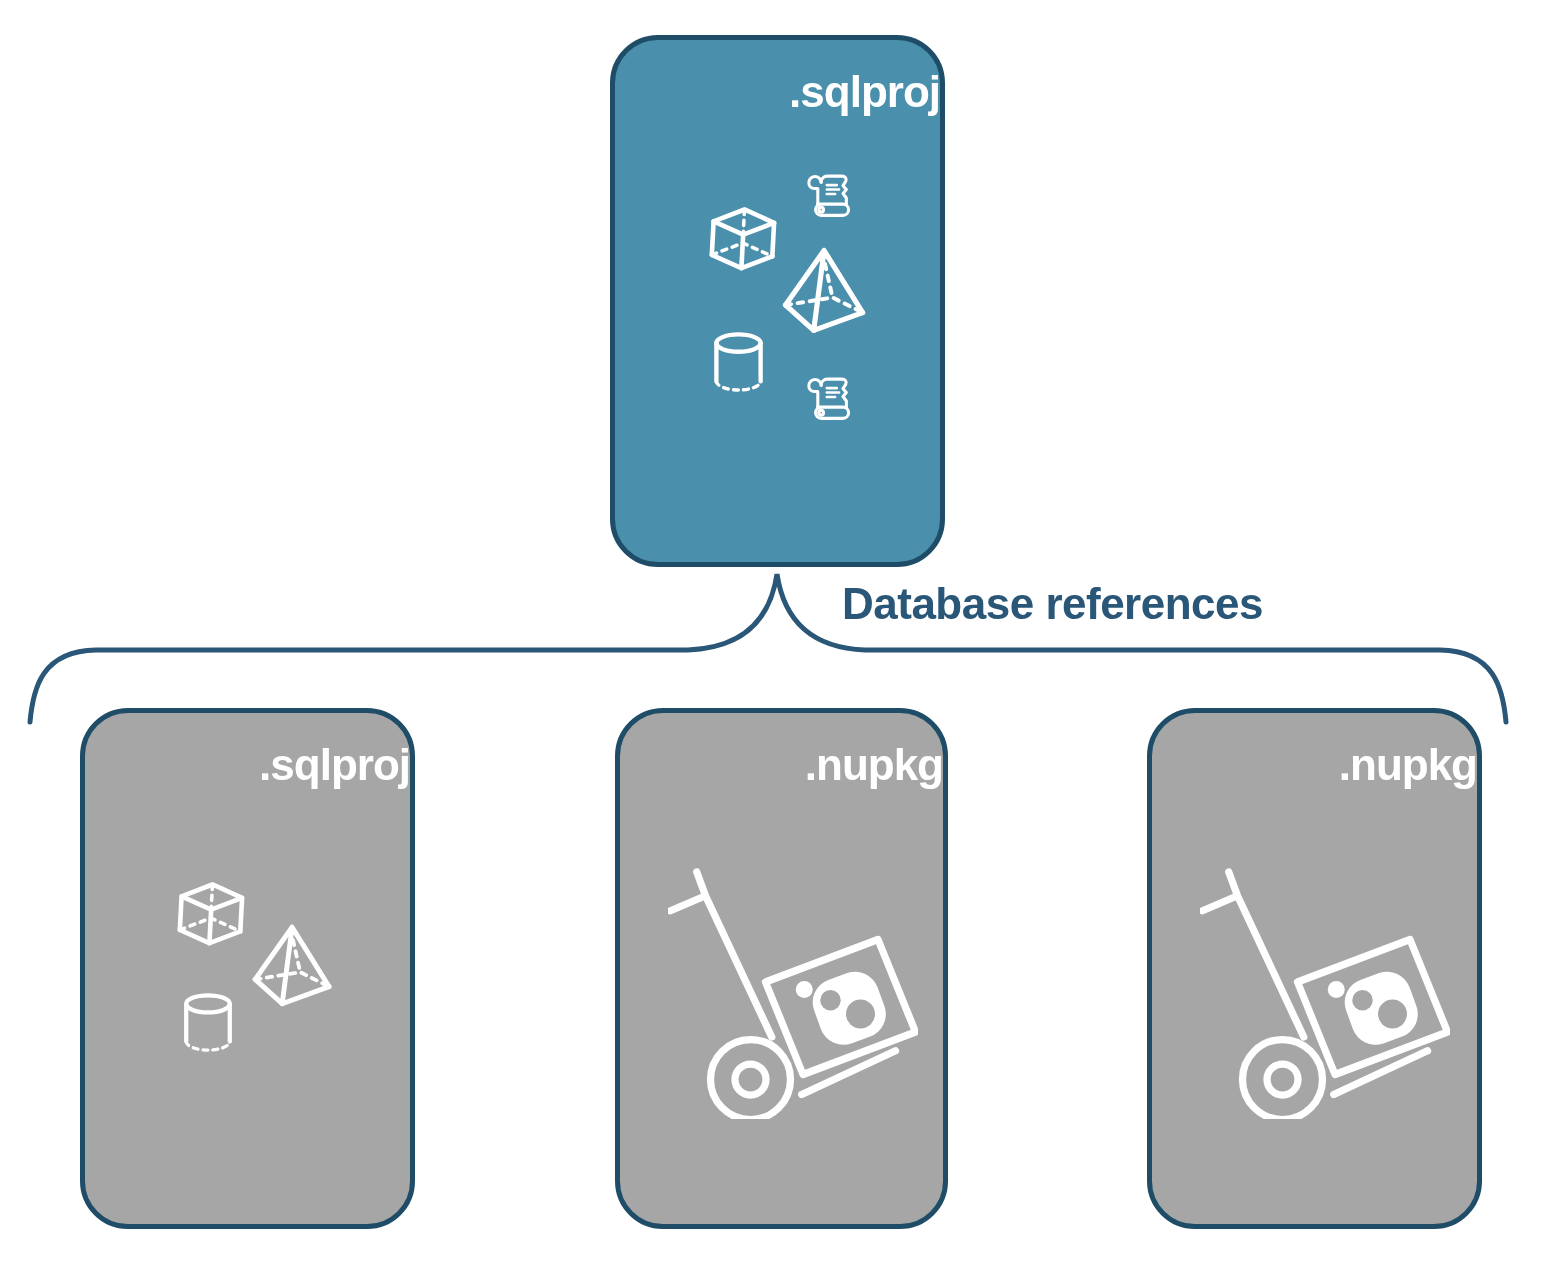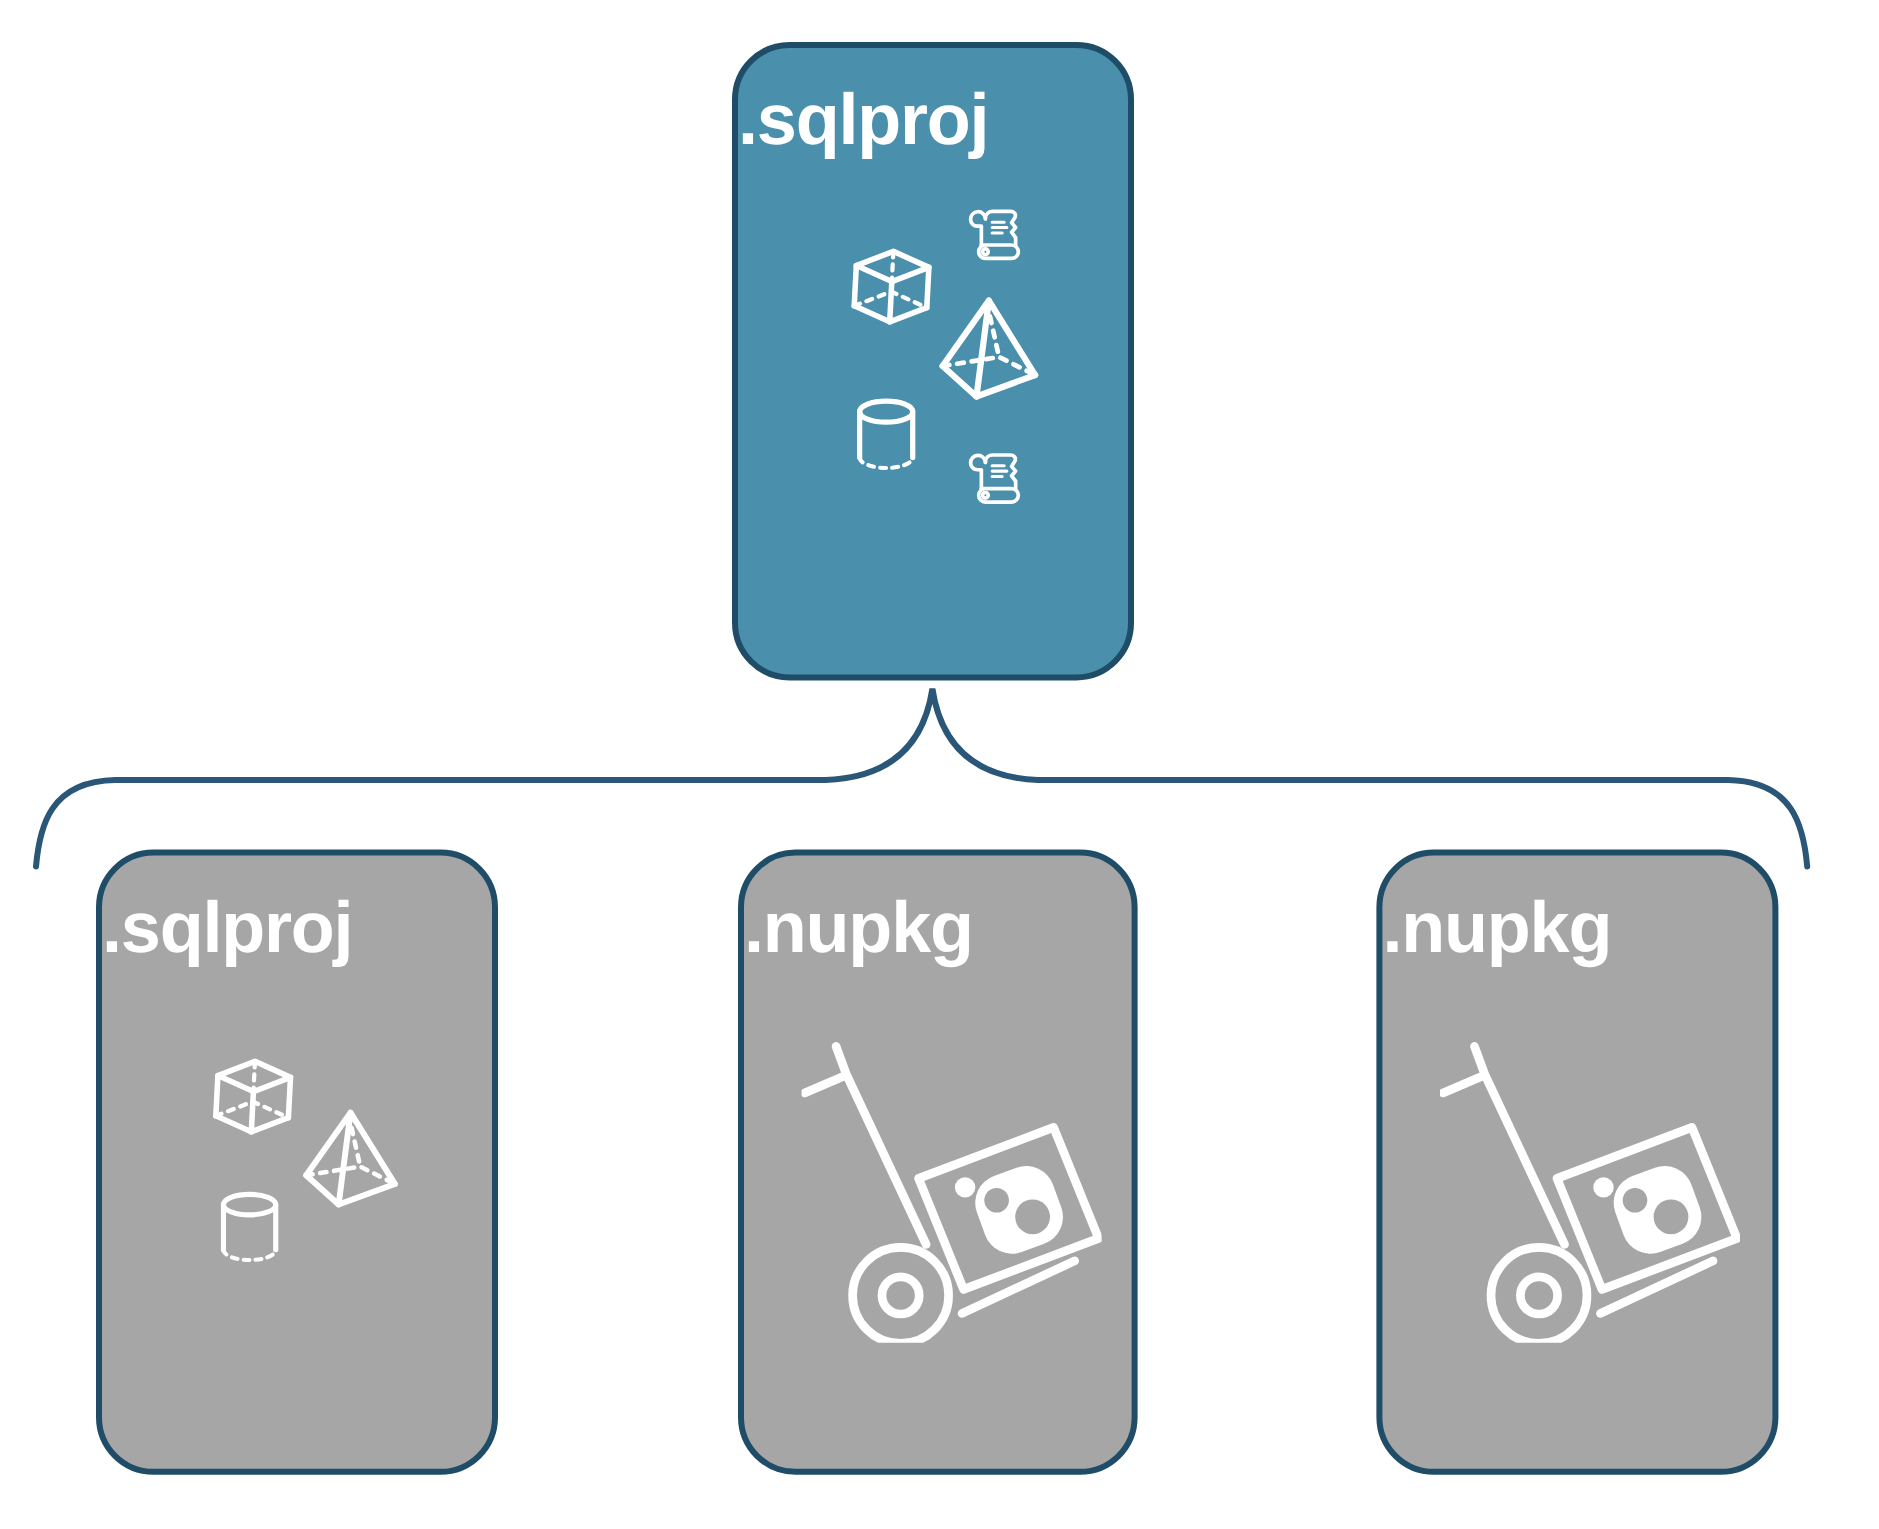--- a/index.html
+++ b/index.html
@@ -14,22 +14,22 @@
     position:relative;width:1566px;height:1274px;background:#fff;
     font-family:"Liberation Sans",sans-serif;overflow:hidden;
   }
   .box{
     position:absolute;border:5px solid var(--border-navy);
     border-radius:48px;box-sizing:border-box;
   }
   .box-teal{background:var(--accent-teal);}
   .box-gray{background:var(--box-gray);}
   .box-label{
-    position:absolute;top:30px;left:0;right:0;text-align:left;
-    color:var(--icon-white);font-size:60px;font-weight:800;
+    position:absolute;top:30px;left:0;right:0;text-align:right;
+    color:var(--icon-white);font-size:44px;font-weight:800;
     letter-spacing:-1px;line-height:1;
   }
   .icon{position:absolute;overflow:visible;}
   .connector-svg{position:absolute;left:0;top:0;pointer-events:none;}
   .connector-label{
     position:absolute;left:842px;top:582px;
     font-size:44px;font-weight:800;letter-spacing:-0.5px;
     color:var(--line-blue);line-height:1;white-space:nowrap;
   }
   .defs-holder{position:absolute;width:0;height:0;overflow:hidden;}
@@ -87,20 +87,21 @@
     </symbol>
   </defs>
 </svg>
 
 <div class="canvas">
 
   <svg class="connector-svg" width="1566" height="1274" viewBox="0 0 1566 1274">
     <path d="M30 722 C33 688 42 651 96 650 L688 650 Q766 647 777 574 Q788 647 865 650 L1440 650 C1494 651 1503 688 1506 722" fill="none" stroke="var(--line-blue)" stroke-width="5" stroke-linecap="round"></path>
   </svg>
 
+  <div class="connector-label">Database references</div>
 
   <div class="box box-teal" style="left:610px;top:35px;width:335px;height:532px;">
     <div class="box-label">.sqlproj</div>
     <svg class="icon" style="left:185px;top:130px;width:58px;height:56px;">
         <use href="#sym-scroll"></use>
       </svg>
     <svg class="icon" style="left:85px;top:156px;width:86px;height:84px;">
         <use href="#sym-cube"></use>
       </svg>
     <svg class="icon" style="left:158px;top:203px;width:104px;height:94px;">

